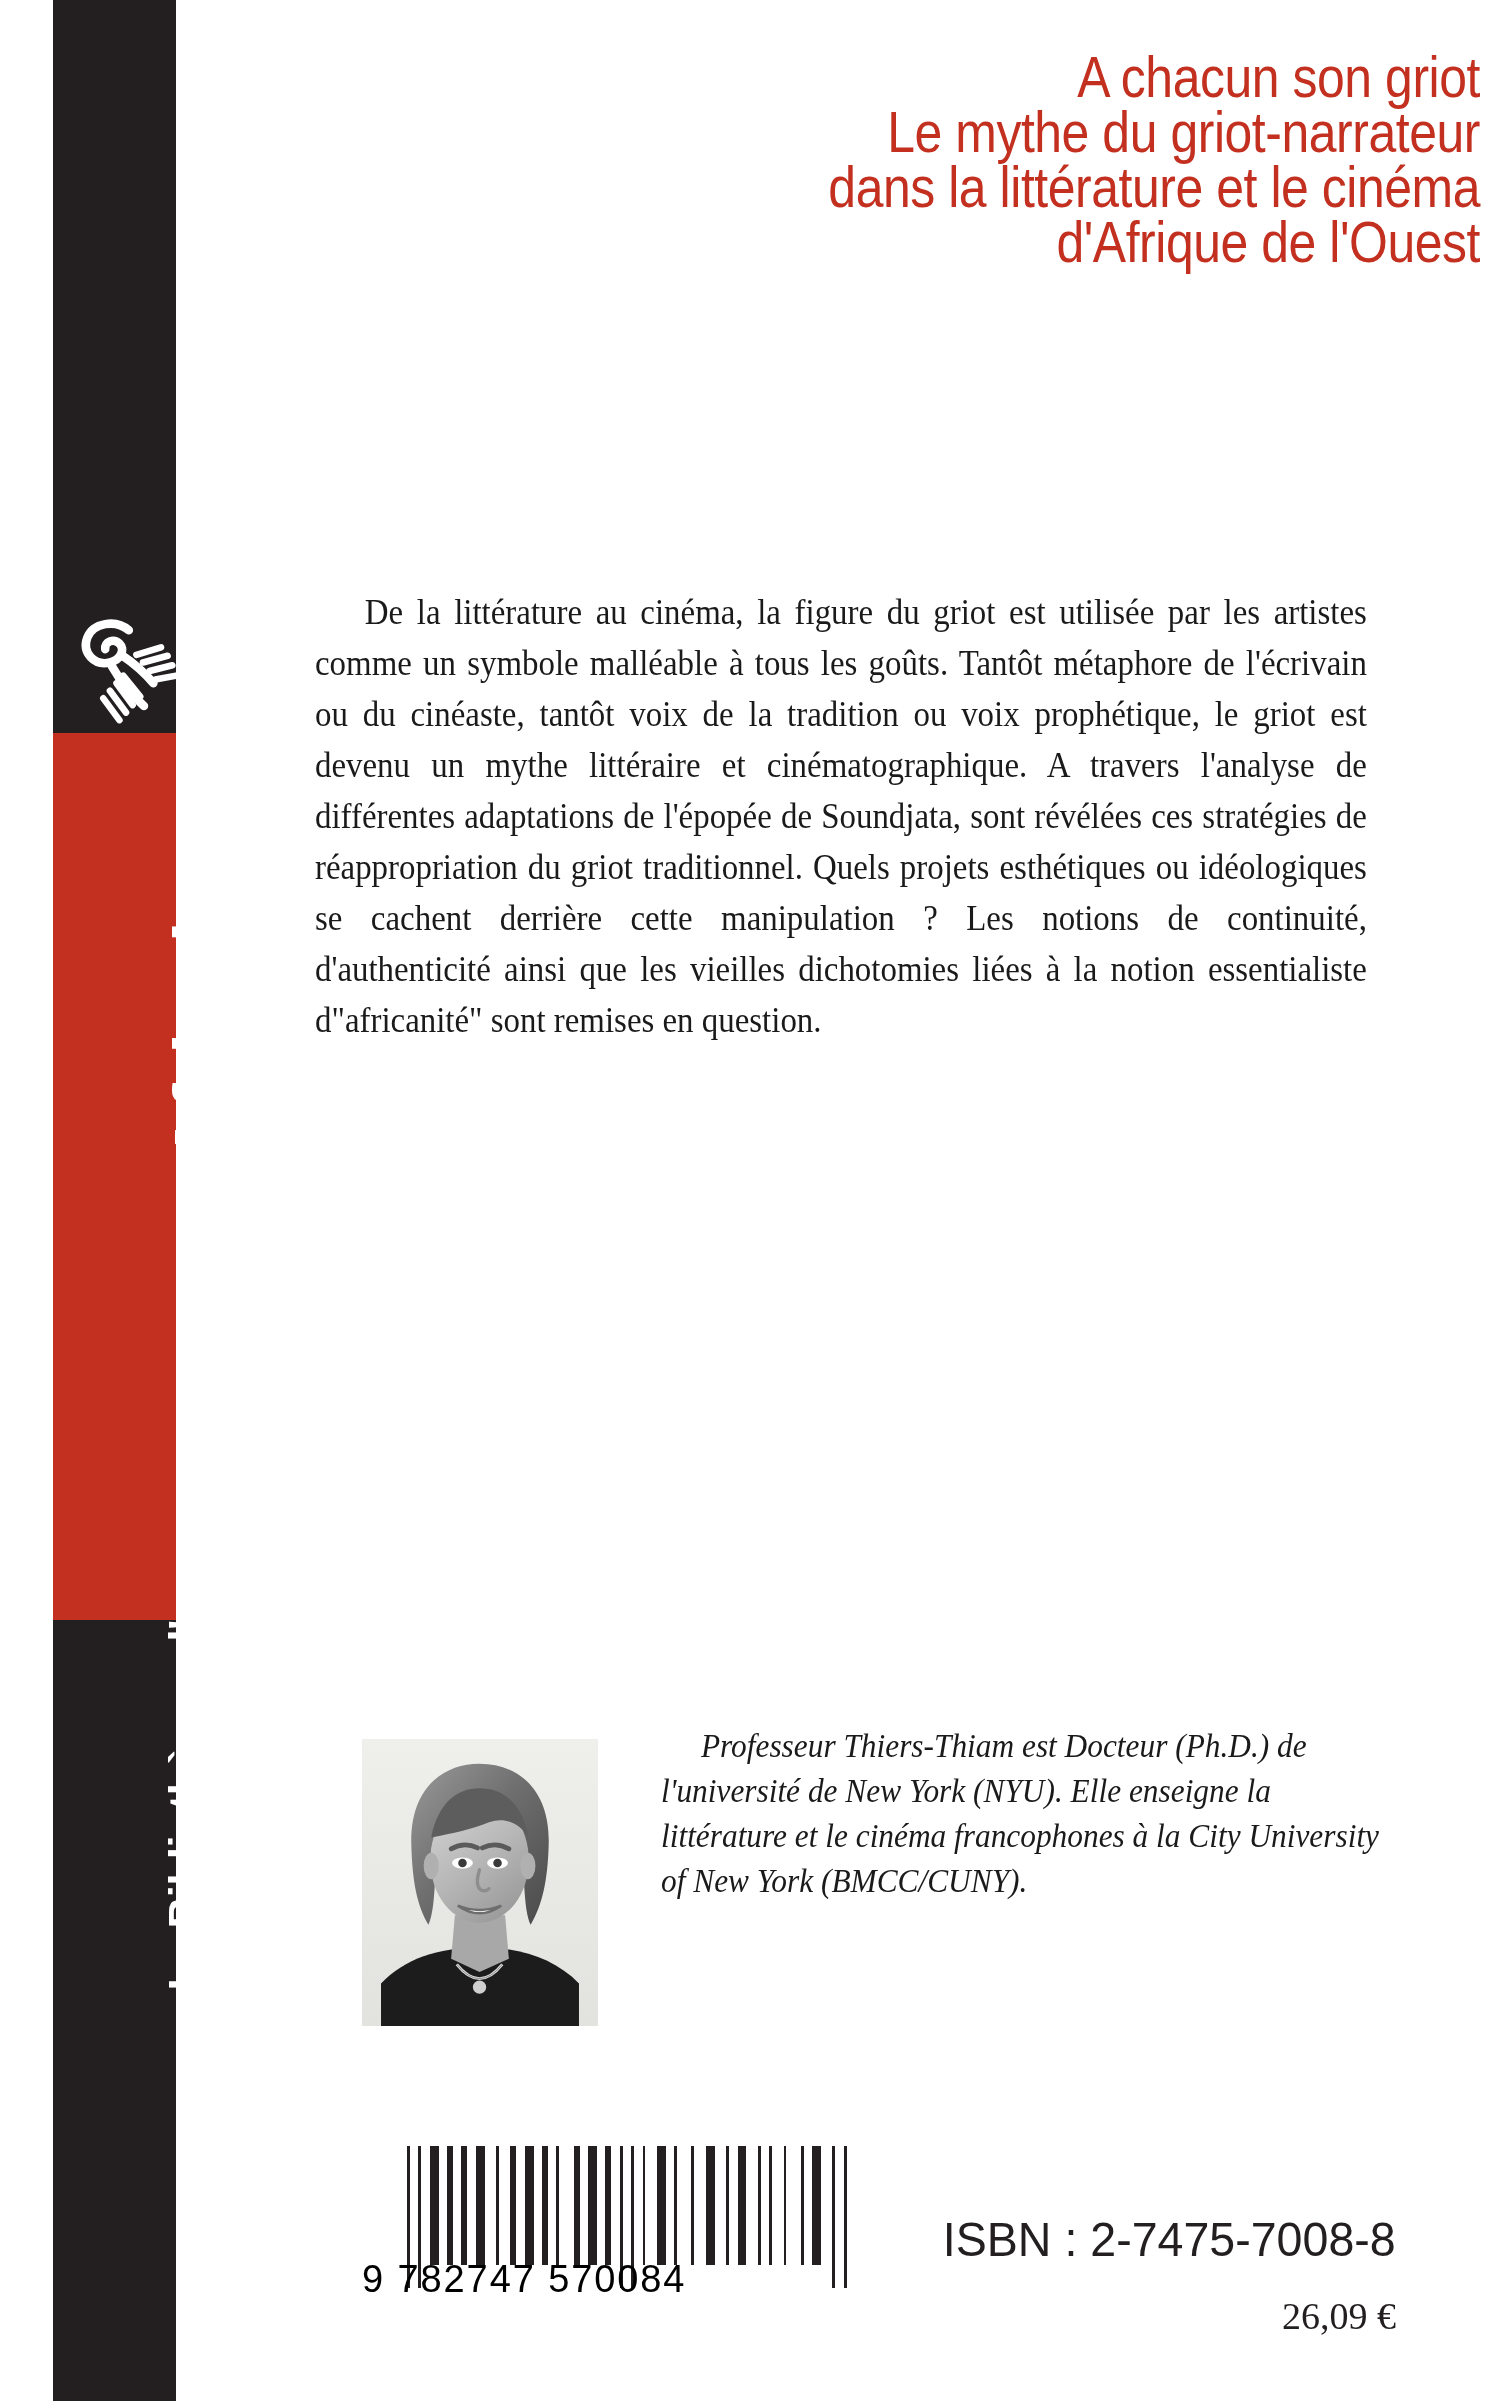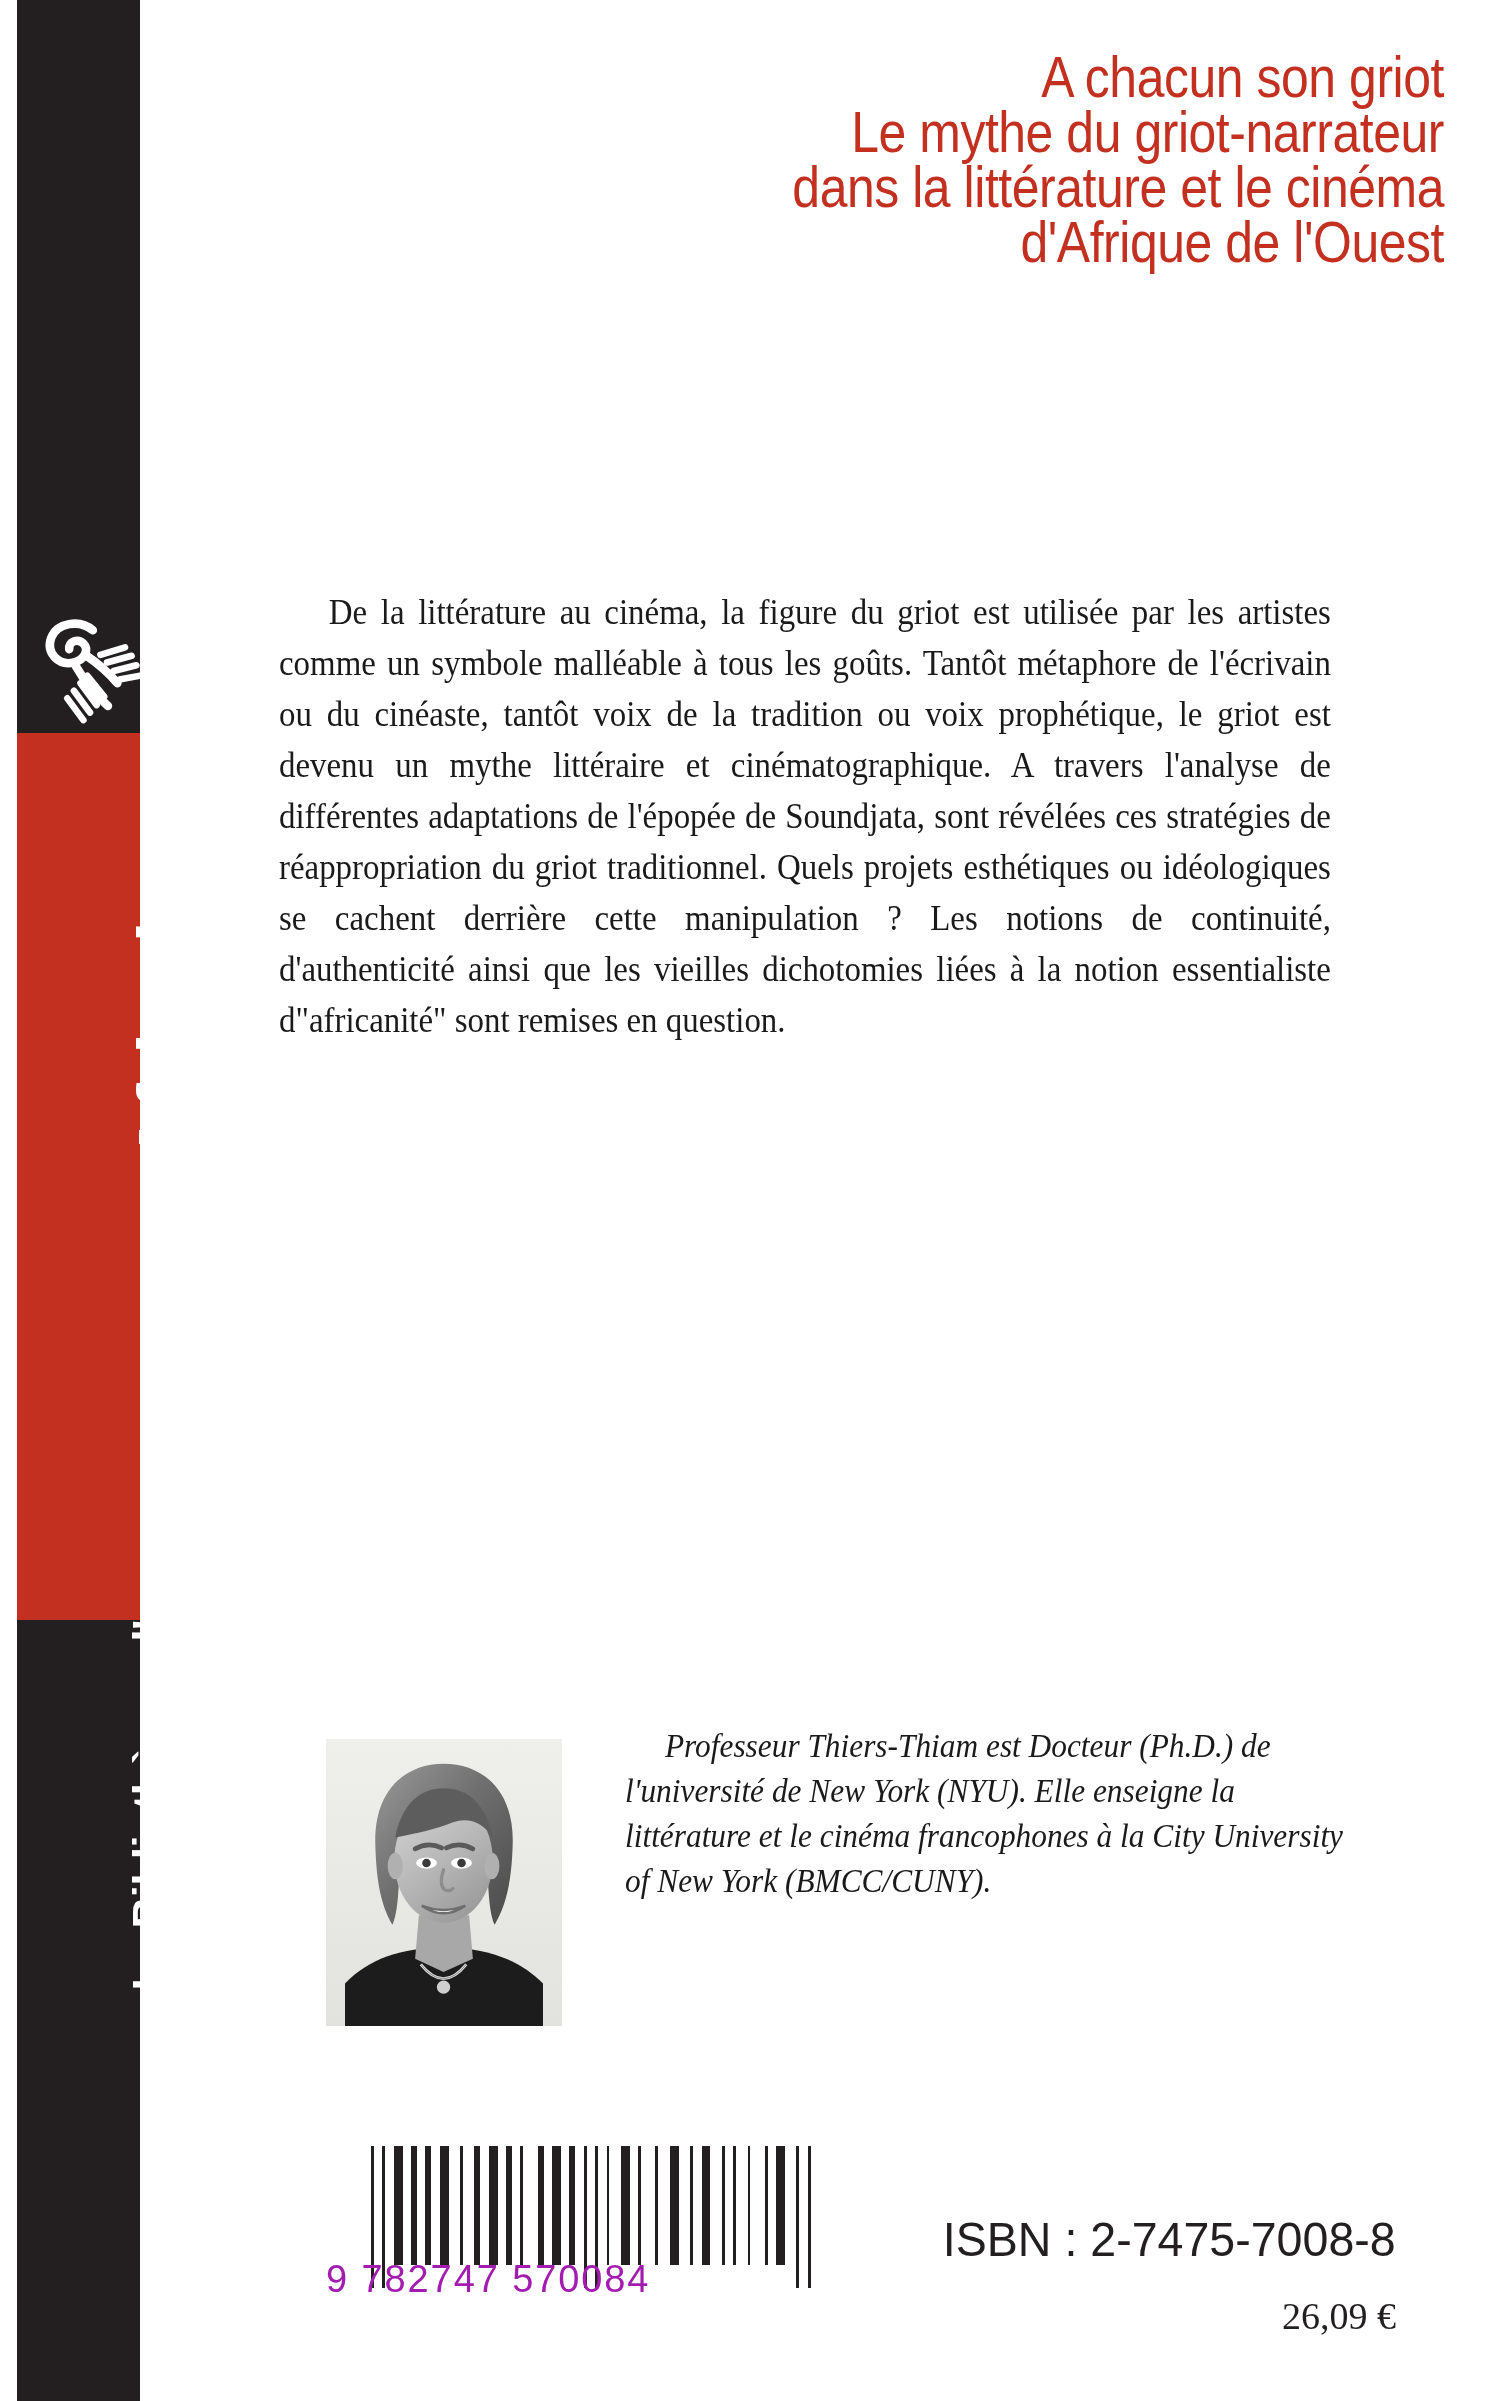--- a/index.html
+++ b/index.html
@@ -13,20 +13,21 @@
     position: relative;
     overflow: hidden;
     font-family: "Liberation Serif", serif;
   }
 
   
   #page {
     position: absolute;
     inset: 0;
     background: #ffffff;
+    margin-left: 36px;
   }
 
   
   #spine {
     position: absolute;
     left: 17px;
     top: 0;
     width: 123px;
     height: 2402px;
     background: #231f20;
@@ -189,21 +190,21 @@
   }
   #barcode-bars i.g { height: 142px; }
   #barcode-digits {
     position: absolute;
     left: 0;
     top: 112px;
     width: 407px;
     font-family: "Liberation Sans", sans-serif;
     font-size: 38px;
     letter-spacing: 1.9px;
-    color: #a21caf;
+    color: #000000;
     white-space: pre;
   }
 
   
   #isbn {
     position: absolute;
     right: 112px;
     top: 2211px;
     font-family: "Liberation Sans", sans-serif;
     font-size: 49px;

